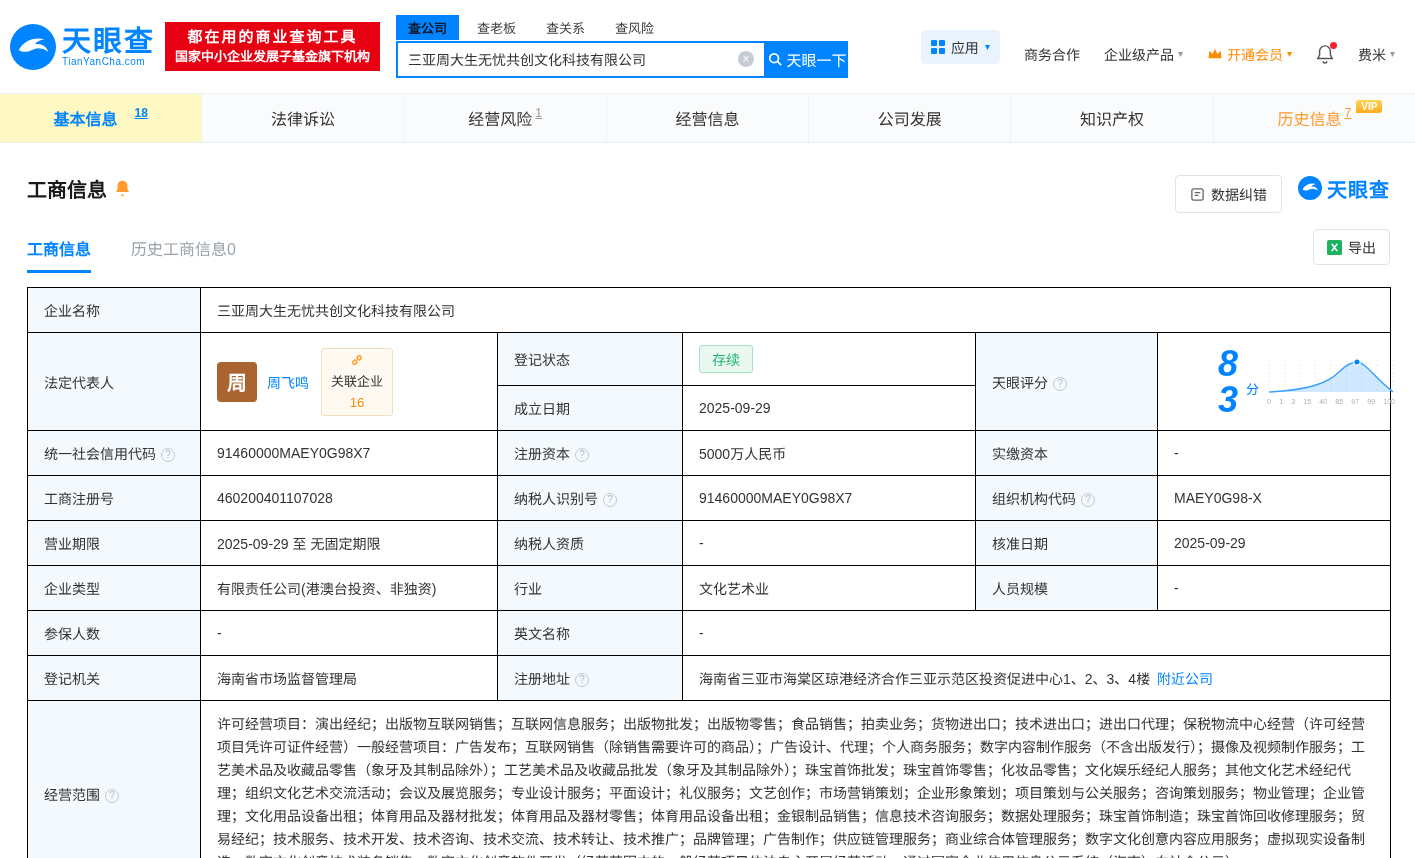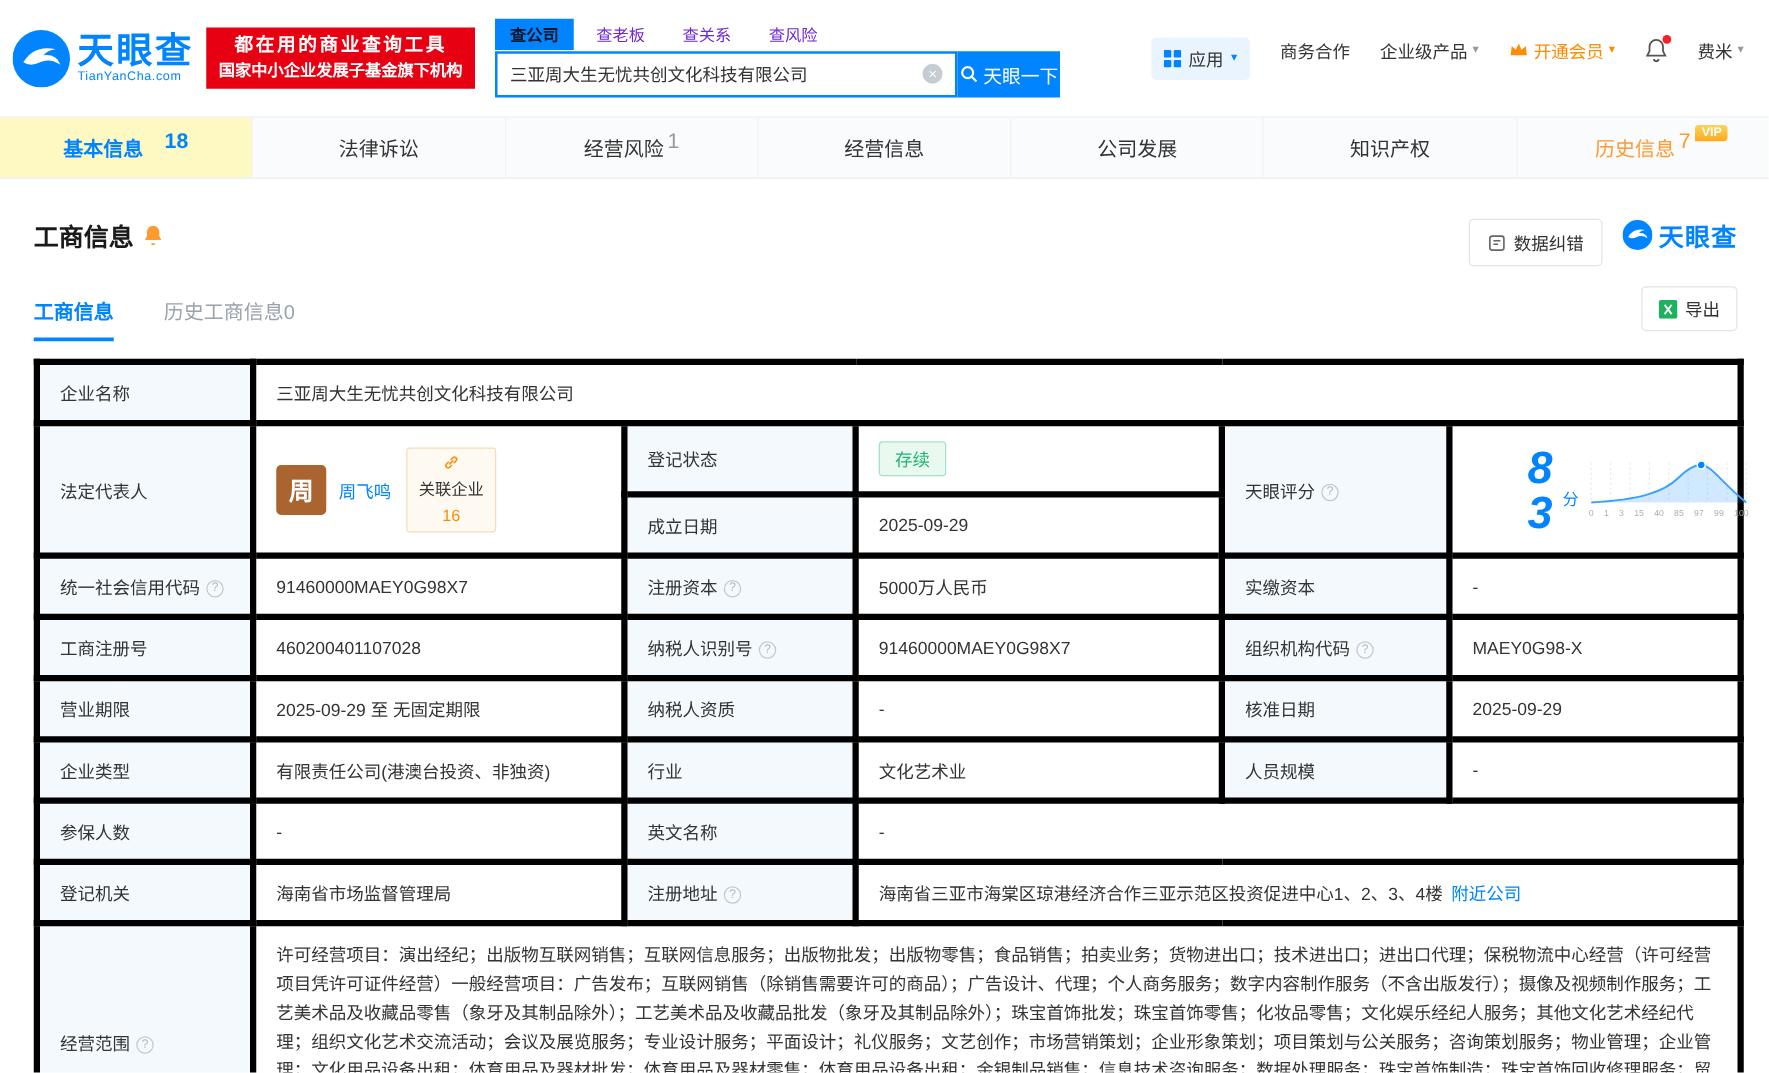--- a/index.html
+++ b/index.html
@@ -12,46 +12,46 @@
   .logo-wrap { display:flex; align-items:center; cursor:pointer; }
   .logo-circle { width:46px; height:46px; flex:0 0 46px; }
   .logo-txt { margin-left:6px; }
   .logo-name { color:#0084ff; font-size:29px; font-weight:bold; letter-spacing:2px; line-height:30px;}
   .logo-domain { color:#0084ff; font-size:10px; letter-spacing:.5px; }
   .slogan { margin-left:10px; background:#e60012; color:#fff; text-align:center; padding:5px 10px; }
   .slogan-l1 { font-size:15px; font-weight:bold; letter-spacing:2px; line-height:20px;}
   .slogan-l2 { font-size:13px; font-weight:bold; line-height:19px;}
   .search-area { margin-left:16px; display:flex; flex-direction:column; }
   .search-tabs { display:flex; align-items:center; height:24px; }
-  .search-tab { font-size:13px; color:#6d28d9; padding:3px 12px; position:relative; cursor:pointer;}
+  .search-tab { font-size:13px; color:#404040; padding:3px 12px; position:relative; cursor:pointer;}
   .search-tab.active { background:#0084ff; color:#0f172a; font-weight:bold; }
   .search-tab + .search-tab { margin-left:6px; }
   .search-row { display:flex; height:37px; margin-top:1px; }
   .search-input-box { width:370px; border:2px solid #0084ff; display:flex; align-items:center; padding:0 10px; }
   .search-input { border:none; outline:none; flex:1; font-size:14px; color:#333; font-family:inherit; }
   .clear-icon { width:16px; height:16px; border-radius:50%; background:#c6ccd4; color:#fff; font-size:12px;
     display:flex; align-items:center; justify-content:center; cursor:pointer; line-height:1;}
   .search-btn { width:82px; background:#0084ff; color:#fff; font-size:15px; display:flex; gap:5px;
     align-items:center; justify-content:center; cursor:pointer; border:none;}
-  .head-nav { margin-left:auto; display:flex; align-items:flex-start; gap:24px; font-size:14px; }
+  .head-nav { margin-left:auto; display:flex; align-items:flex-end; gap:24px; font-size:14px; }
   .apps-btn { background:#eaf4ff; border-radius:4px; padding:7px 10px; display:flex; align-items:center; gap:6px; cursor:pointer; }
   .caret { font-size:10px; color:#0084ff; }
   .caret.gray { color:#999; }
   .nav-item { cursor:pointer; display:flex; align-items:center; gap:4px; }
   .vip-link { color:#ff8b03; }
   .bell-wrap { position:relative; cursor:pointer; display:flex; }
   .bell-dot { position:absolute; top:-2px; right:-3px; width:7px; height:7px; background:#f5222d; border-radius:50%; }
 
   
   .main-tabs { display:flex; height:50px; background:#fafbfc; border-top:1px solid #f0f2f5; border-bottom:1px solid #e9edf2; }
   .main-tab { flex:1; display:flex; align-items:center; justify-content:center; font-size:16px; color:#333;
     position:relative; cursor:pointer; border-right:1px solid #f0f2f5; }
   .main-tab:last-child { border-right:none; }
   .main-tab.active { background:#fef9c3; color:#0084ff; font-weight:bold;gap:14px; }
-  .cnt { font-size:17px; position:relative; top:-5px; margin-left:3px; color:#999; }
+  .cnt { font-size:12px; position:relative; top:-5px; margin-left:3px; color:#999;text-decoration:underline; }
   .cnt:empty { display:none; }
   .main-tab.active .cnt { color:#0084ff; }
   .main-tab.history { color:#ff9a2e; }
   .main-tab.history .cnt { color:#ff9a2e; }
   .vip-badge { position:absolute; top:6px; left:calc(50% + 42px); background:linear-gradient(180deg,#ffd257,#ffaa1e);
     color:#fff; font-size:10px; font-weight:bold; padding:1px 5px; border-radius:3px 3px 3px 0; }
 
   
   .section-head { display:flex; align-items:center; padding:20px 25px 0 27px; }
   .section-title { font-size:20px; font-weight:bold; color:#1a1a1a; display:flex; align-items:center; gap:7px; }
@@ -66,21 +66,21 @@
   .sub-tabs { display:flex; align-items:flex-end; gap:40px; padding:16px 25px 0 27px; }
   .sub-tab { font-size:16px; padding-bottom:13px; position:relative; cursor:pointer; color:#333; font-weight:bold; }
   .sub-tab.active { color:#0084ff; }
   .sub-tab.active::after { content:""; position:absolute; left:0; right:0; bottom:0; height:3px; background:#0084ff; }
   .sub-tab.inactive { color:#9aa2ab; font-weight:normal; }
   .export-btn { margin-left:auto; border:1px solid #e0e3e8; border-radius:4px; padding:7px 13px; font-size:14px;
     color:#333; display:flex; align-items:center; gap:6px; background:#fff; cursor:pointer; margin-bottom:8px; }
 
   
   .info-table { width:1363px; margin:14px 25px 0 27px; border-collapse:collapse; table-layout:fixed; font-size:14px; }
-  .info-table td { border:5px solid #000000; padding:12px 16px; vertical-align:middle; word-break:break-all; color:#333; }
+  .info-table td { border:1px solid #000000; padding:12px 16px; vertical-align:middle; word-break:break-all; color:#333; }
   .info-table td.lbl { background:#f3f9fd; }
   .help { display:inline-flex; width:14px; height:14px; border:1px solid #c3c9d0; border-radius:50%; color:#b4bac2;
     font-size:10px; align-items:center; justify-content:center; margin-left:5px; vertical-align:middle; cursor:pointer; line-height:1;}
   .link { color:#0084ff; cursor:pointer; }
   .rep { display:flex; align-items:center; }
   .avatar { width:40px; height:40px; border-radius:4px; background:#aa6430; color:#fff; font-size:20px; font-weight:bold;
     display:flex; align-items:center; justify-content:center; cursor:pointer; flex:0 0 40px; }
   .rep-name { color:#0084ff; margin:0 12px 0 10px; }
   .rep-tag { border:1px solid #f3ddba; background:#fffaf1; border-radius:3px; padding:5px 9px; display:flex;
     align-items:center; gap:5px; font-size:13px; cursor:pointer;flex-direction:column; }

